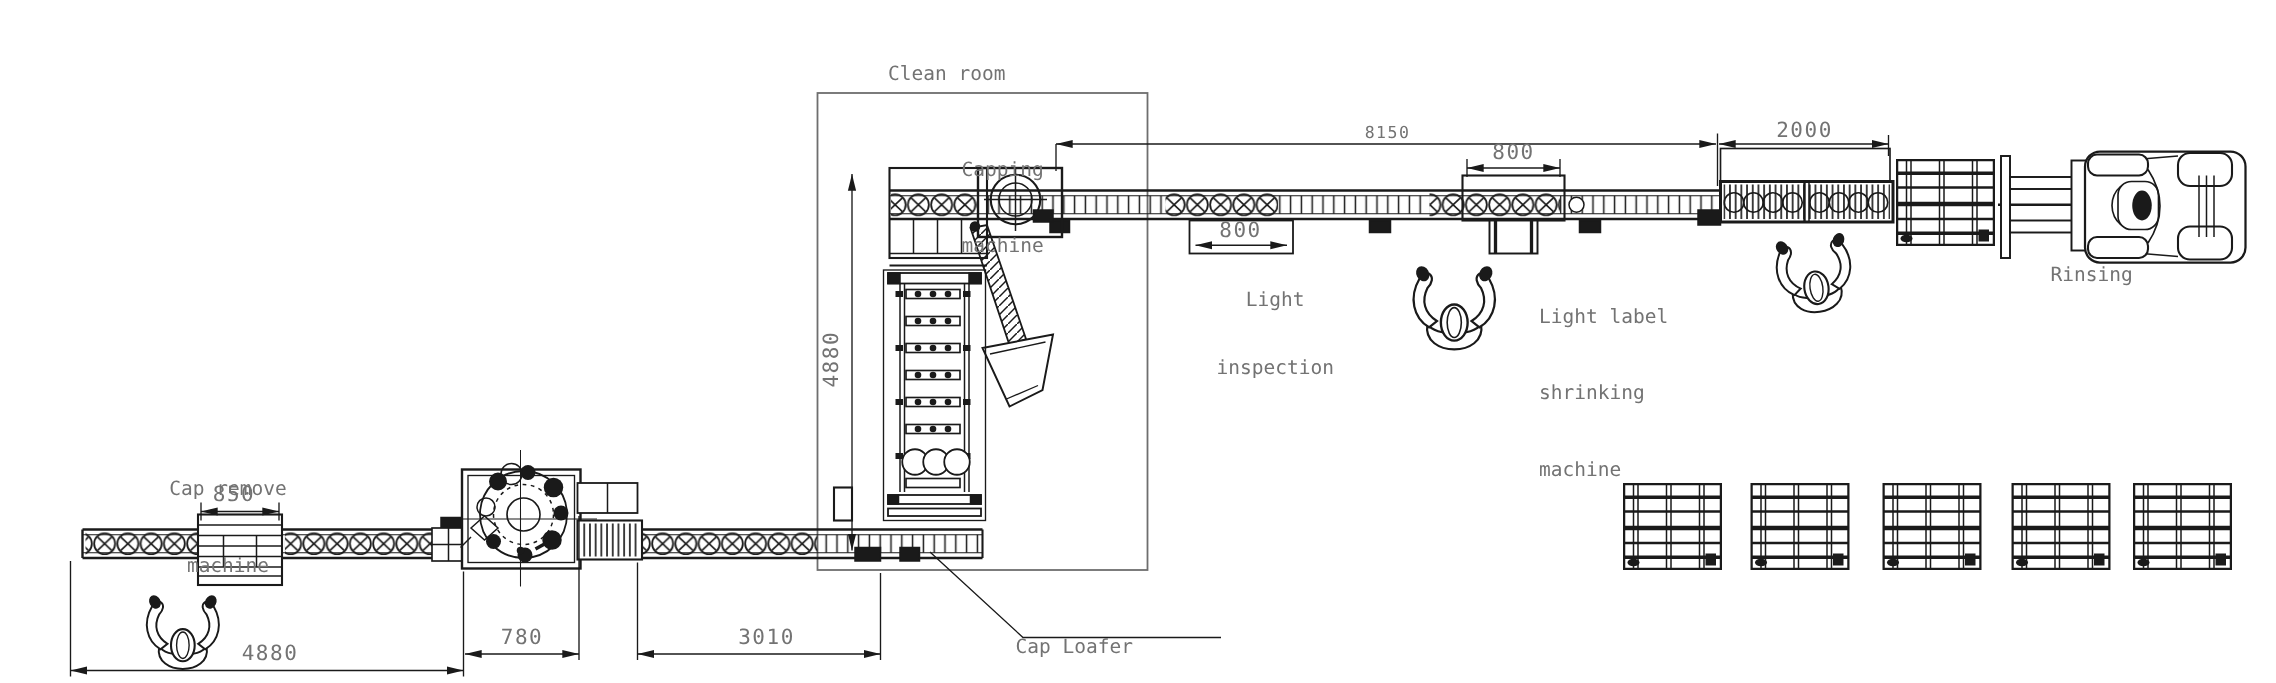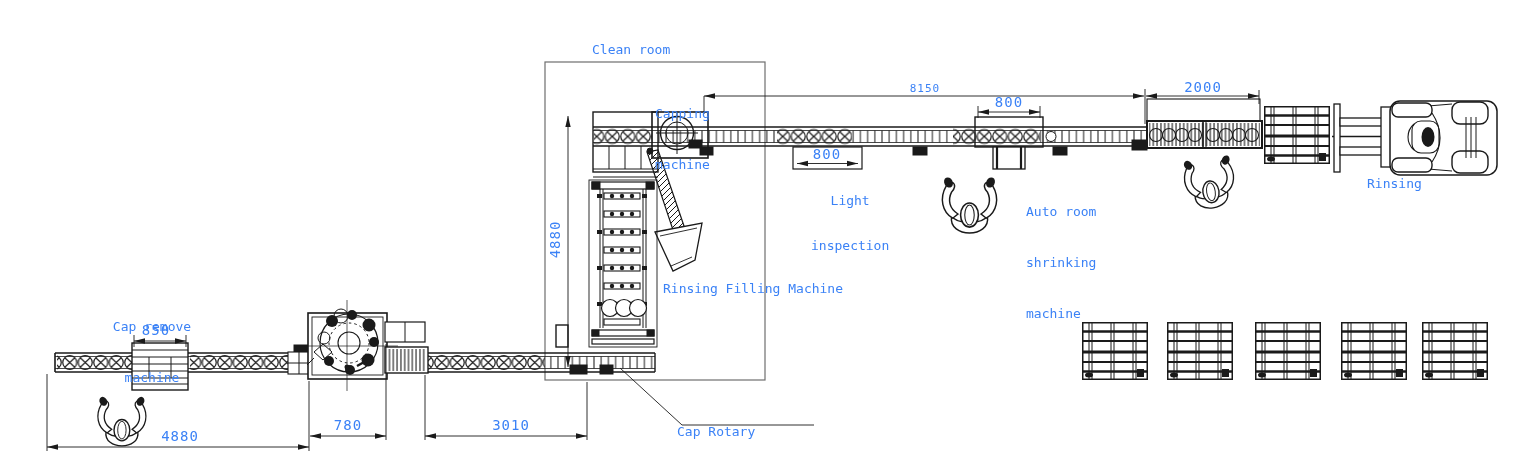--- a/index.html
+++ b/index.html
@@ -1,17 +1,17 @@
 <!DOCTYPE html>
 <html><head>
 <meta charset="utf-8">
 <style>
   html,body{margin:0;padding:0;background:#fff;}
   .stage{position:relative;width:1517px;height:455px;background:#ffffff;
-         font-family:"DejaVu Sans Mono","Liberation Mono",monospace;color:#3b82f6;overflow:hidden;}
+         font-family:"DejaVu Sans Mono","Liberation Mono",monospace;color:#737373;overflow:hidden;}
   .stage svg{position:absolute;left:0;top:0;}
   .lbl{position:absolute;font-size:13px;line-height:17px;white-space:pre;}
   .lbl span{display:block;}
   .lbl.center{text-align:center;}
   .dim{position:absolute;font-size:14px;line-height:15px;text-align:center;letter-spacing:1px;}
   .dim.rot{transform:rotate(-90deg);transform-origin:center center;}
 </style>
 </head>
 <body>
 
@@ -322,45 +322,44 @@
 
   <use href="#pallet" x="1082" y="322"></use>
   <use href="#pallet" x="1167" y="322"></use>
   <use href="#pallet" x="1255" y="322"></use>
   <use href="#pallet" x="1341" y="322"></use>
   <use href="#pallet" x="1422" y="322"></use>
 </svg>
 
 <div class="lbl" style="left:592px;top:41px;">Clean room</div>
 
-<div class="lbl" style="left:641px;top:71px;margin-left:14px;">
+<div class="lbl" style="left:641px;top:71px;">
   <span>Capping</span>
   <span>machine</span>
 </div>
 
 <div class="lbl center" style="left:106px;top:284px;width:92px;">
   <span>Cap remove</span>
   <span>machine</span>
 </div>
 
 
-<div class="lbl" style="left:663px;top:280px;">Rinsing Filling Machine</div>
 
 <div class="lbl" style="left:677px;top:389px;">
-  <span>Cap Rotary</span>
+  <span>Cap Loafer</span>
   
 </div>
 
 <div class="lbl" style="left:811px;top:163px;line-height:15px;text-align:center;">
   <span>Light</span>
   <span>inspection</span>
 </div>
 
 <div class="lbl" style="left:1026px;top:169px;">
-  <span>Auto room</span>
+  <span>Light label</span>
   <span>shrinking</span>
   <span>machine</span>
 </div>
 
 <div class="lbl" style="left:1367px;top:175px;">Rinsing</div>
 
 <div class="dim" style="left:132px;top:323px;width:48px;">850</div>
 <div class="dim" style="left:152px;top:429px;width:56px;">4880</div>
 <div class="dim" style="left:324px;top:418px;width:48px;">780</div>
 <div class="dim" style="left:484px;top:418px;width:54px;">3010</div>

